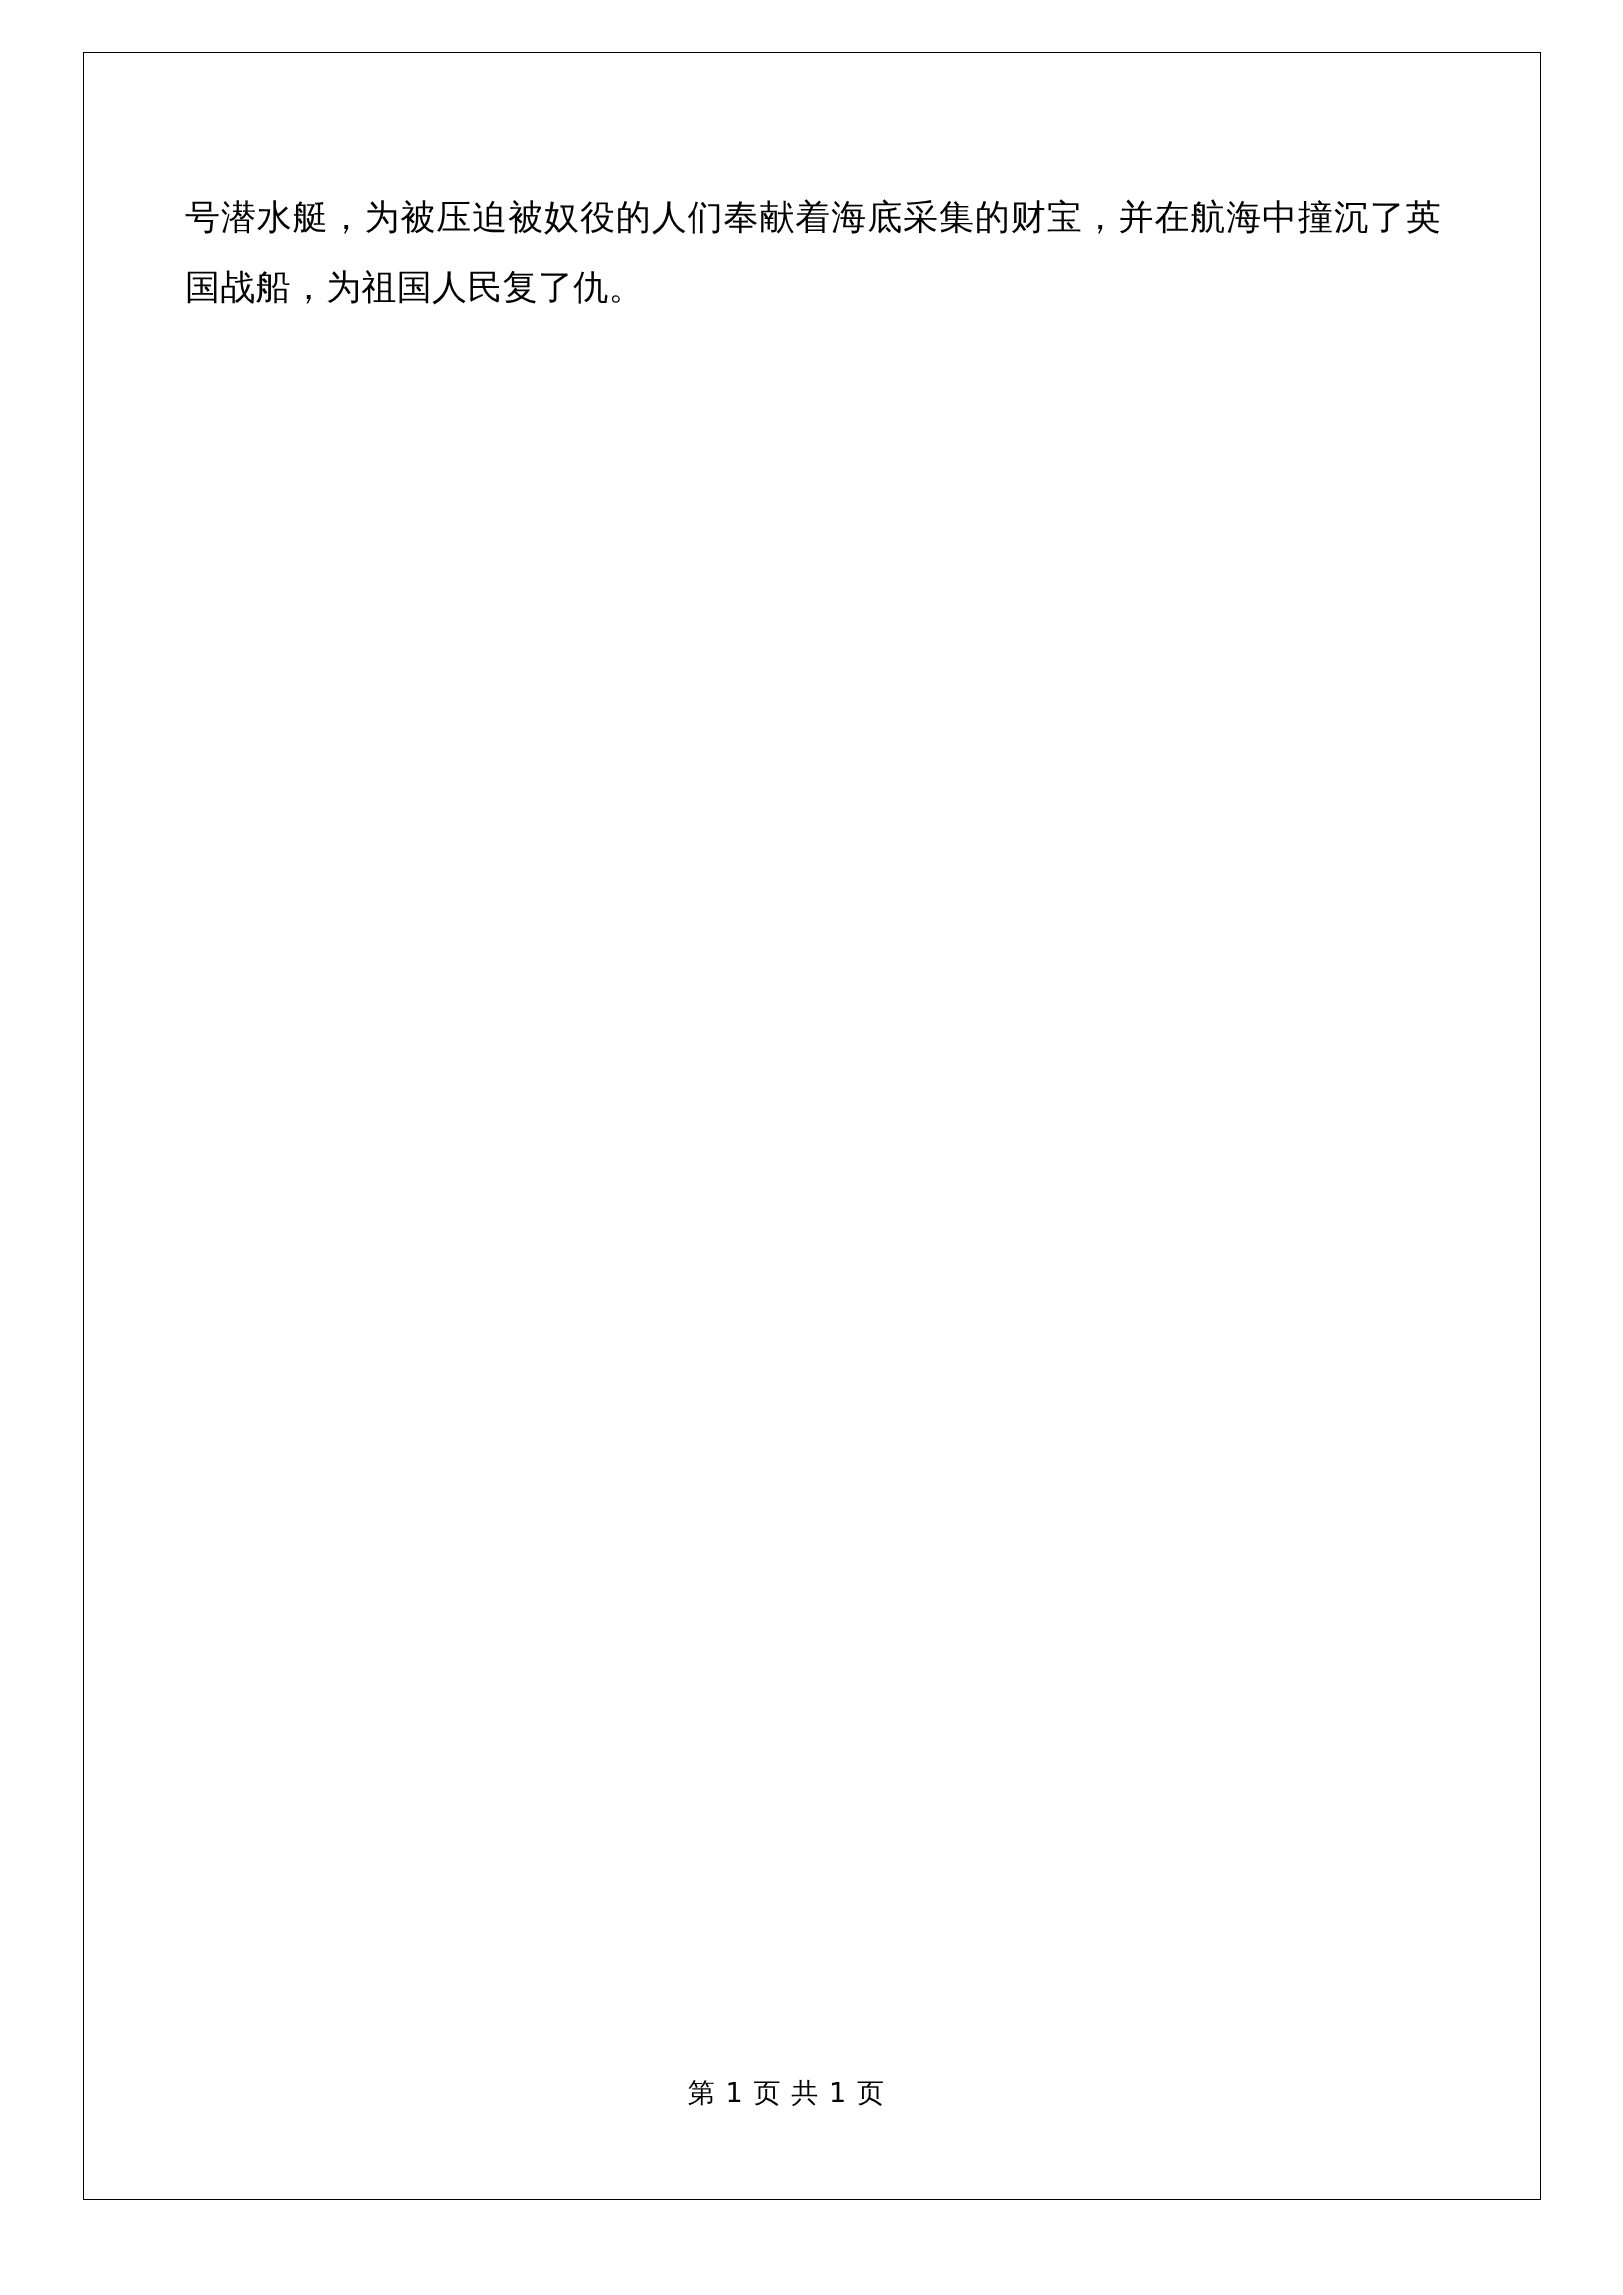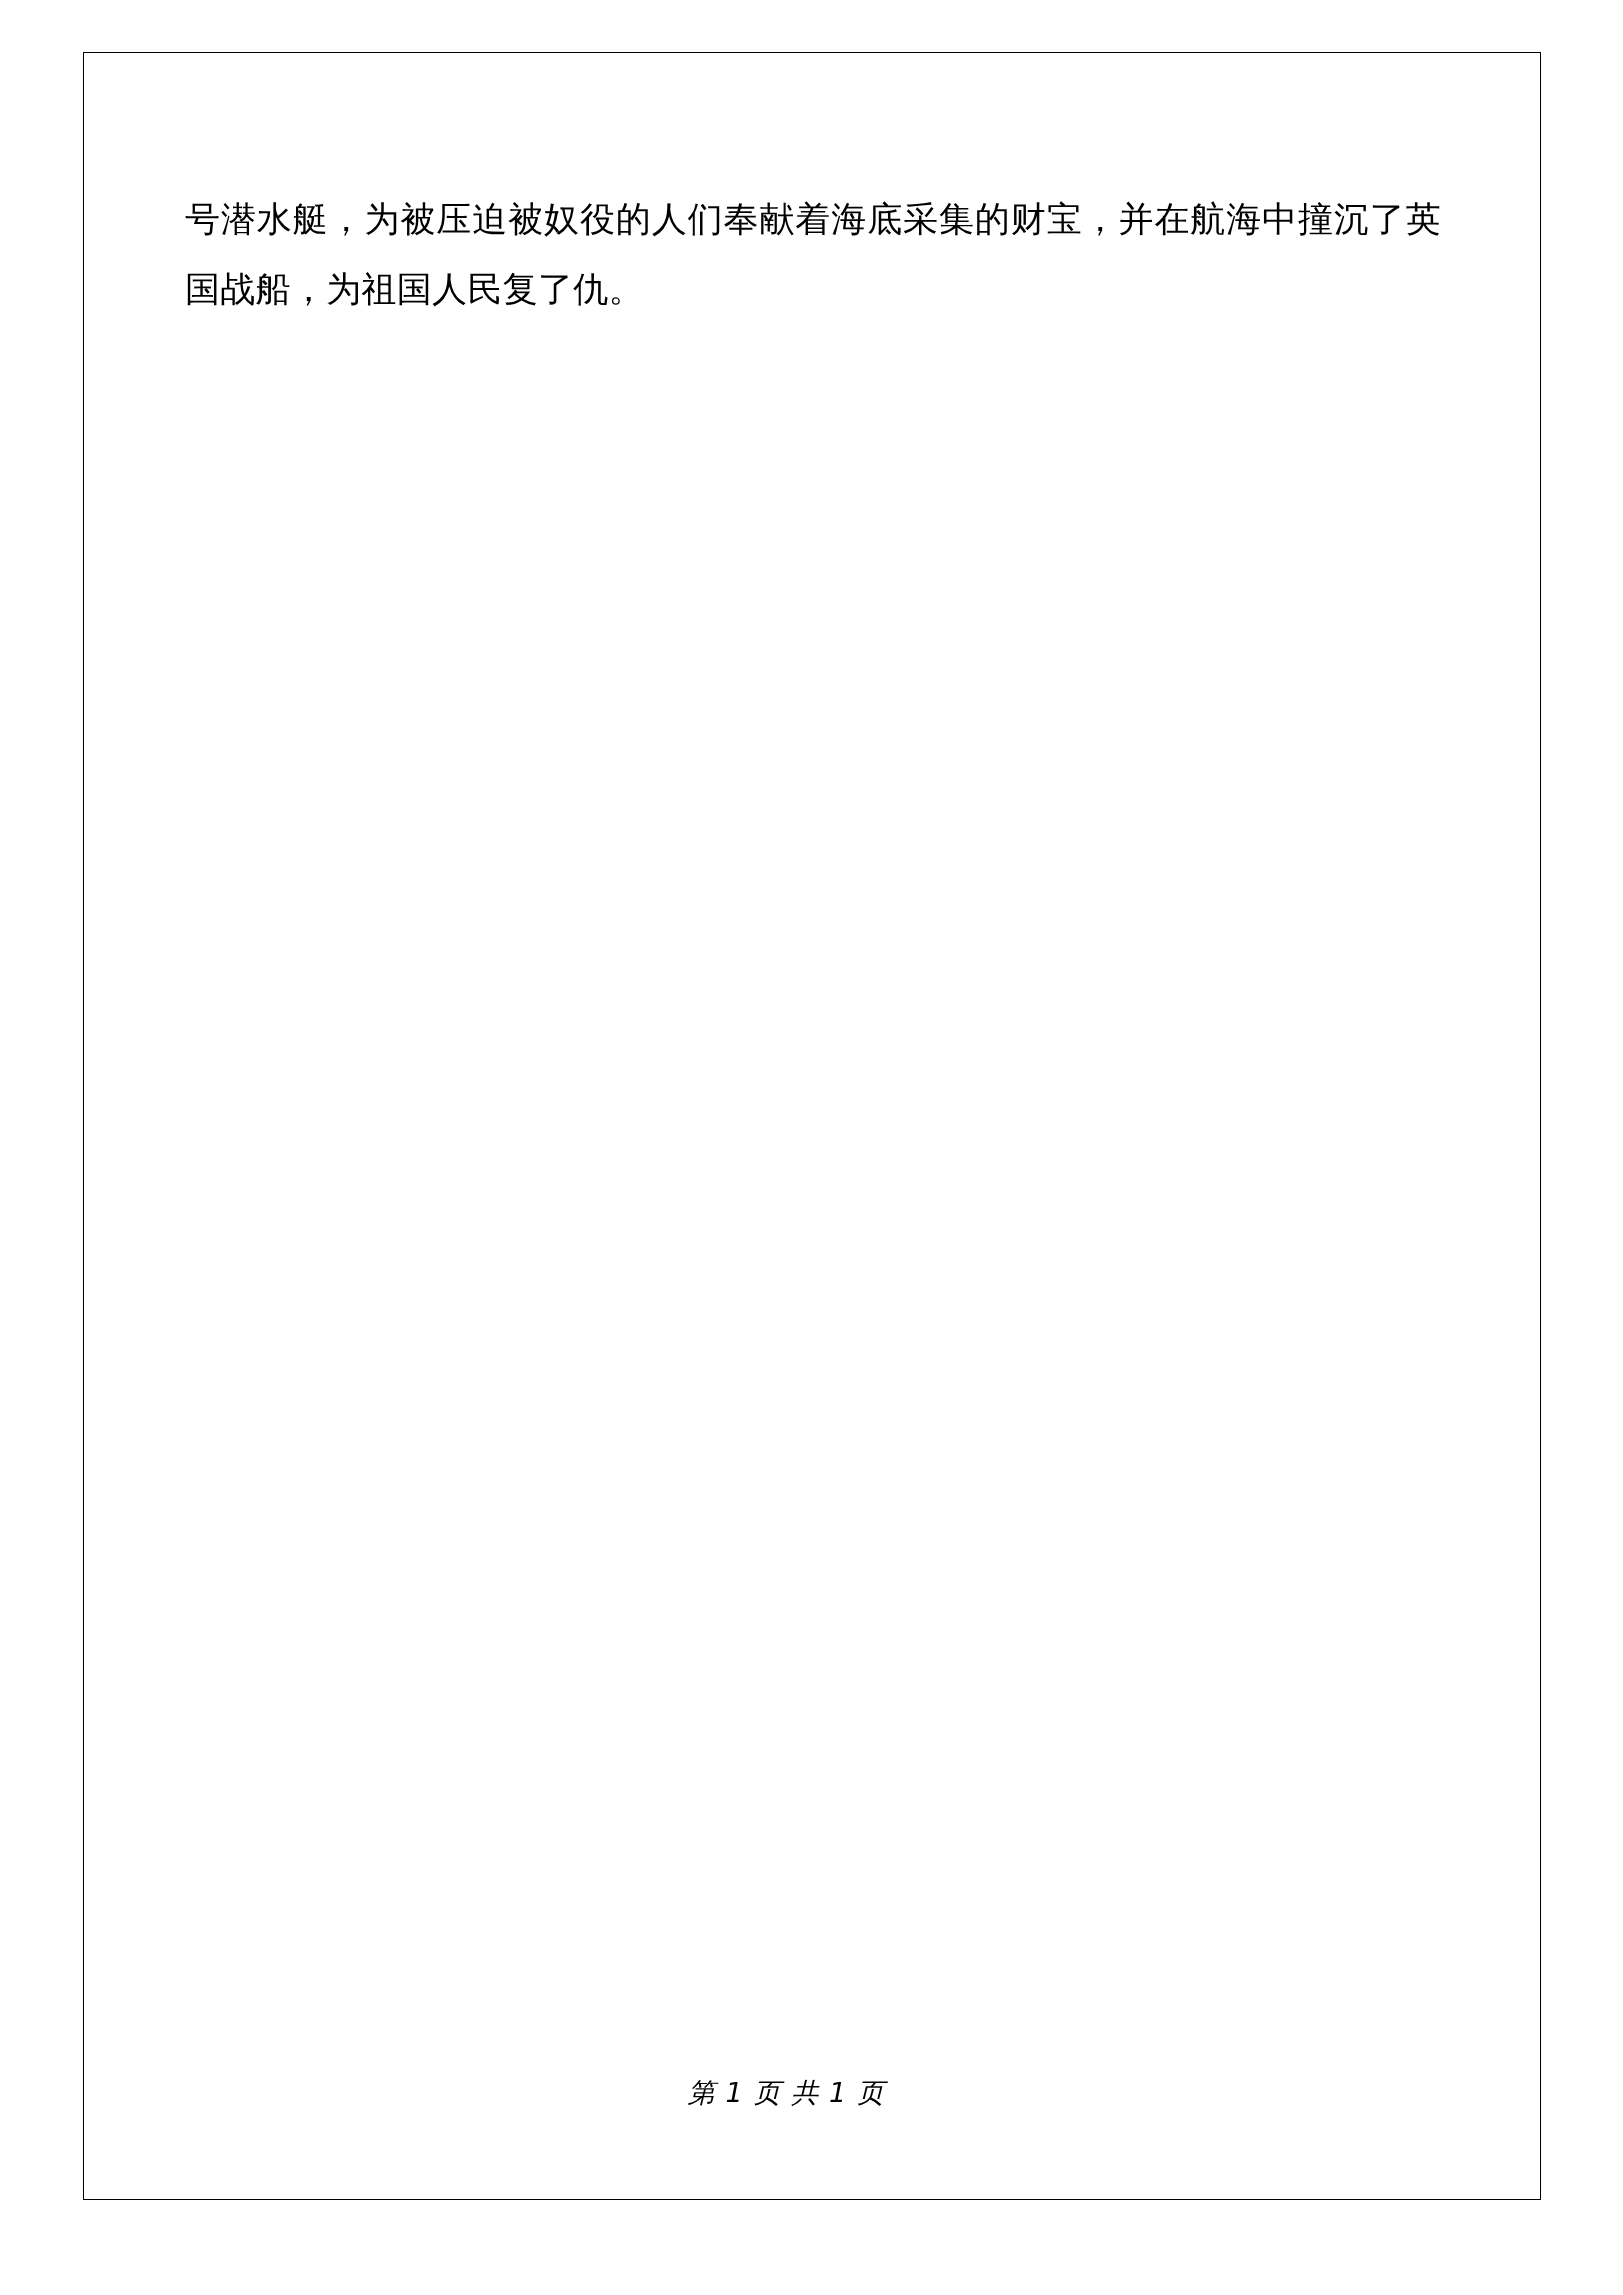--- a/index.html
+++ b/index.html
@@ -34,37 +34,36 @@
     box-sizing: border-box;
   }
   p.para {
     margin: 0 0 0 0;
     font-size: 35px;
     line-height: 70px;
     color: #000000;
     text-align: justify;
     text-justify: inter-character;
     letter-spacing: 0.3px;
-    font-family: Liberation Serif, serif;
+    font-family: Liberation Mono, monospace;
     white-space: pre-wrap;
   }
   p.indent {
     text-indent: 70px;
   }
   .footer {
     position: absolute;
     left: 83px;
     top: 2075px;
     width: 1407px;
     text-align: center;
     font-size: 27px;
     color: #000000;
     font-family: "DejaVu Sans", "Liberation Sans", sans-serif;
     letter-spacing: 1.1px;
-    font-style: italic;
   }
 </style>
 </head>
 <body>
 
 <div class="page-canvas">
   <div class="page-border"></div>
 
   <div class="page-inner">
     <p class="para">号潜水艇，为被压迫被奴役的人们奉献着海底采集的财宝，并在航海中撞沉了英国战船，为祖国人民复了仇。</p>

